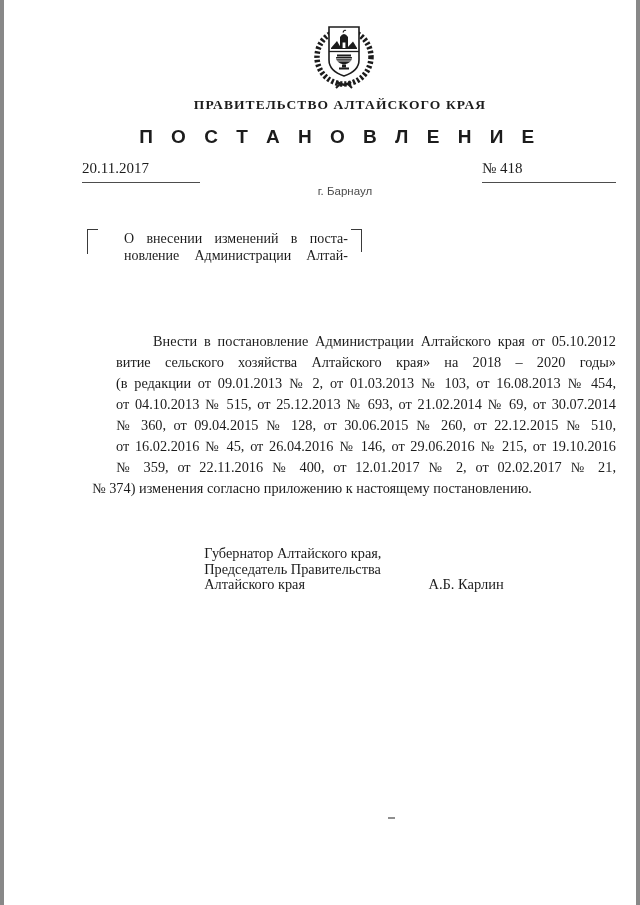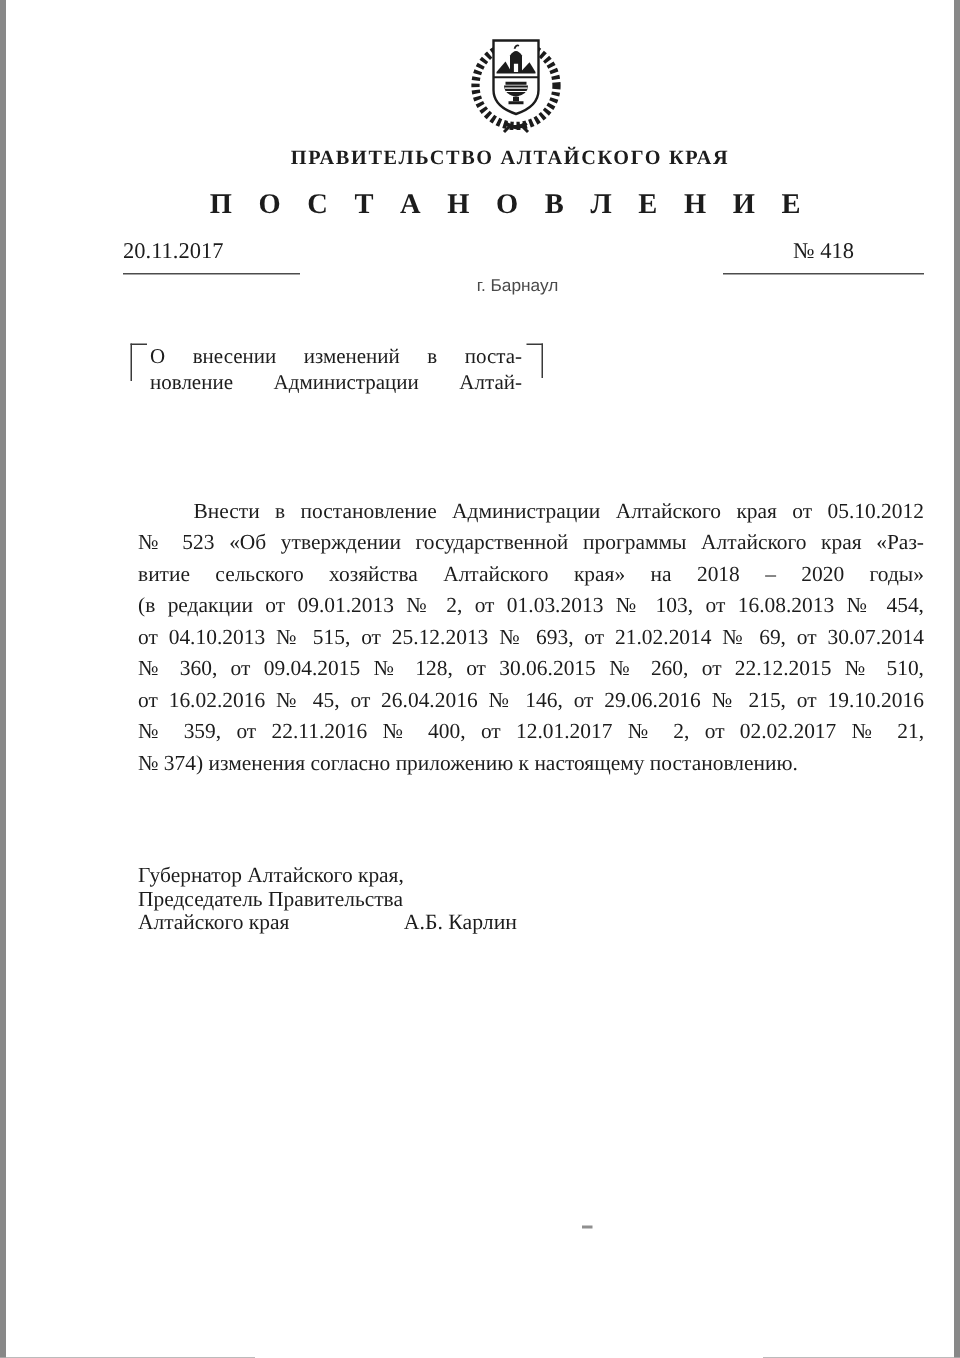--- a/index.html
+++ b/index.html
@@ -10,30 +10,30 @@
   }
   
   .emblem{position:absolute;left:304px;top:17px;width:72px;height:73px;}
   
   .org-name{
     position:absolute;left:60px;right:20px;top:97px;text-align:center;
     font-weight:bold;font-size:13.5px;letter-spacing:1.1px;
   }
   .doc-type{
     position:absolute;left:60px;right:20px;top:126px;text-align:center;
-    font-family:Liberation Serif, serif;font-weight:bold;
+    font-family:Liberation Sans, sans-serif;font-weight:bold;
     font-size:19px;letter-spacing:6.5px;
   }
   
   .date-field{
     position:absolute;left:78px;top:160px;width:118px;text-align:left;
     font-size:15px;padding-bottom:5px;border-bottom:1.5px solid #4d4d4d;
   }
   .num-field{
-    position:absolute;left:478px;top:160px;width:134px;text-align:center;
+    position:absolute;left:478px;top:160px;width:134px;text-align:left;
     font-size:15px;padding-bottom:5px;border-bottom:1.5px solid #4d4d4d;
   }
   .city{
     position:absolute;left:50px;right:0;top:185px;text-align:center;
     font-family:"Liberation Sans", sans-serif;font-size:11.5px;color:#4a4a4a;
   }
   
   .subject{
     position:absolute;left:96px;top:231px;width:248px;
     font-size:14px;line-height:16.5px;
@@ -45,27 +45,27 @@
   .corner-right{
     position:absolute;left:347px;top:229px;width:10px;height:22px;
     border-right:1.5px solid #3a3a3a;border-top:1.5px solid #3a3a3a;
   }
   
   .body-text{
     position:absolute;left:88px;top:331px;width:524px;
     font-size:14.3px;line-height:21px;
   }
   .line{white-space:normal;}
-  .line.j{text-align:justify;text-align-last:justify;}
+  .line.j{text-align:justify;text-align-last:justify;margin-left:24px;}
   .line.indent{padding-left:37px;}
   .subject .line.j{text-align:justify;text-align-last:justify;}
   
   .signature{
-    position:absolute;left:88px;top:577px;width:524px;
-    display:flex;justify-content:flex-start;align-items:flex-end;
+    position:absolute;left:88px;top:546px;width:524px;
+    display:flex;justify-content:center;align-items:flex-end;gap:47px;
   }
   .sig-position{font-size:14.3px;line-height:15.5px;}
   .sig-name{font-size:14.5px;line-height:15.5px;white-space:nowrap;}
   
   .page-mark{
     position:absolute;left:384px;top:817px;width:7px;height:2px;background:#8f8f8f;
   }
 </style>
 </head>
 <body>
@@ -111,21 +111,20 @@
   <div class="corner-right"></div>
   <div class="subject">
 
   <div class="line j">О внесении изменений в поста-</div>
       <div class="line j">новление Администрации Алтай-</div>
     </div>
 
   <div class="body-text">
 
       <div class="line j indent">Внести в постановление Администрации Алтайского края от 05.10.2012</div>
-      <div class="line j">№ 523 «Об утверждении государственной программы Алтайского края «Раз-</div>
       <div class="line j">витие сельского хозяйства Алтайского края» на 2018 – 2020 годы»</div>
       <div class="line j">(в редакции от 09.01.2013 № 2, от 01.03.2013 № 103, от 16.08.2013 № 454,</div>
       <div class="line j">от 04.10.2013 № 515, от 25.12.2013 № 693, от 21.02.2014 № 69, от 30.07.2014</div>
       <div class="line j">№ 360, от 09.04.2015 № 128, от 30.06.2015 № 260, от 22.12.2015 № 510,</div>
       <div class="line j">от 16.02.2016 № 45, от 26.04.2016 № 146, от 29.06.2016 № 215, от 19.10.2016</div>
       <div class="line j">№ 359, от 22.11.2016 № 400, от 12.01.2017 № 2, от 02.02.2017 № 21,</div>
       <div class="line">№ 374) изменения согласно приложению к настоящему постановлению.</div>
     </div>
 
   <div class="signature">

